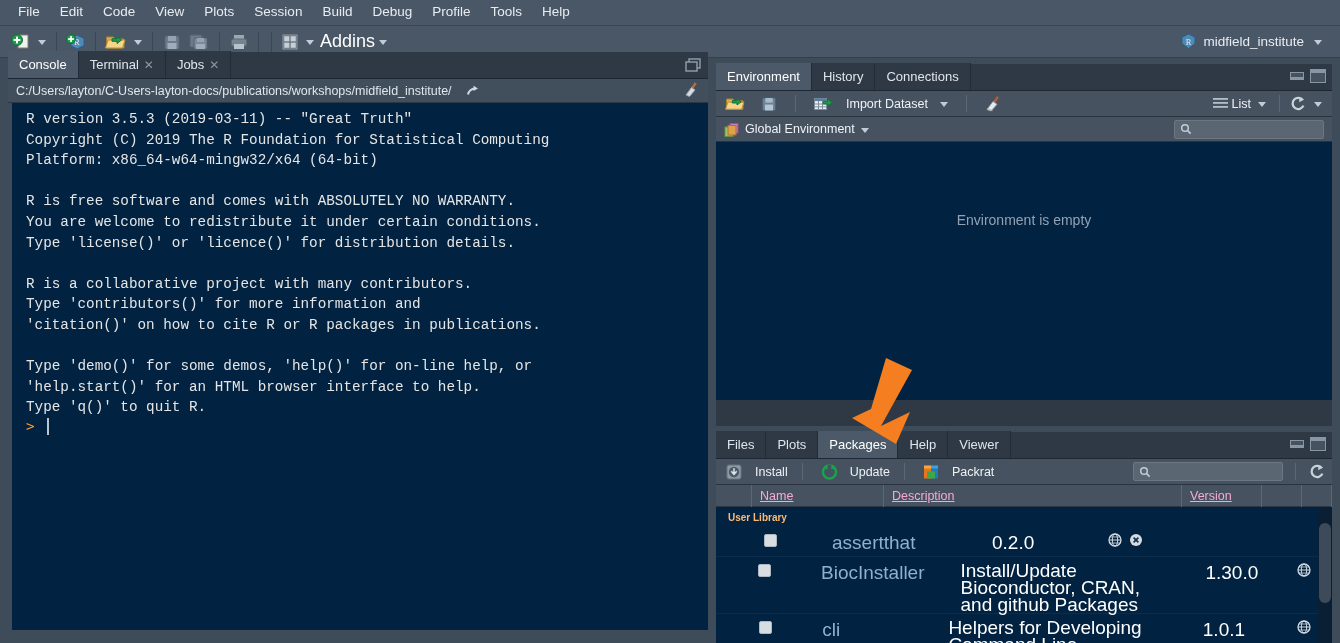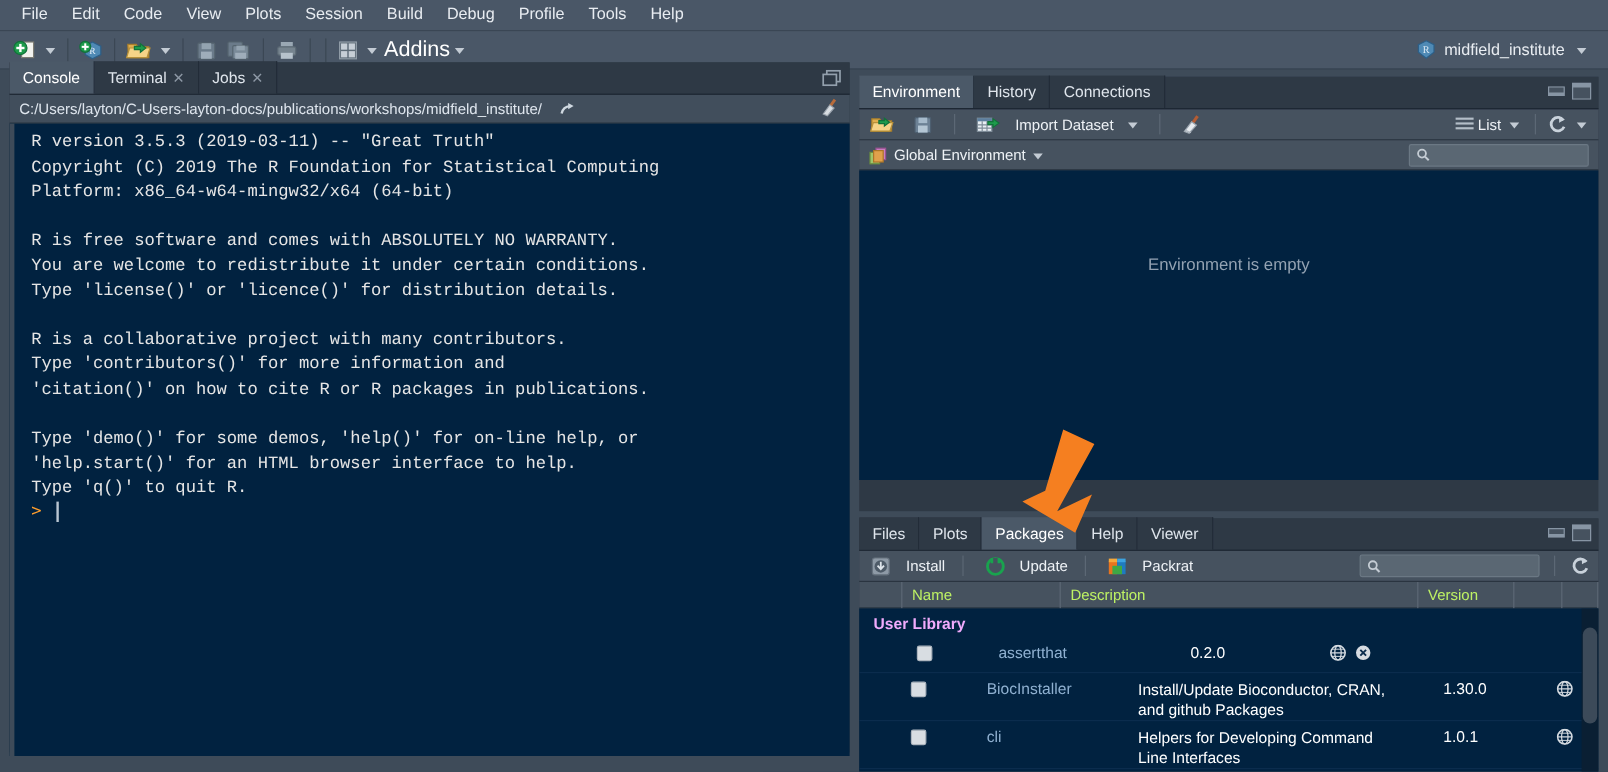--- a/index.html
+++ b/index.html
@@ -109,32 +109,32 @@
     background: #012240; height: 258px; display: flex;
     align-items: flex-start; justify-content: center; padding-top: 70px;
   }
   .env-empty { color: #93a2b2; font-size: 14px; }
 
   
   #pkg-pane { left: 716px; top: 432px; width: 616px; height: 211px; }
   .pkg-table { background: #012240; width: 100%; height: 158px; position: relative; overflow: hidden; }
   .pkg-head {
     height: 22px; background: #46525f; display: flex; align-items: center;
-    color: #bef264; font-size: 12.5px; border-bottom: 1px solid #2b3744;
+    color: #f9a8d4; font-size: 12.5px; border-bottom: 1px solid #2b3744; text-decoration: underline;
   }
   .pkg-head .c { padding-left: 8px; border-right: 1px solid #5c6875; height: 22px; display: flex; align-items: center; }
   .c-check { width: 36px; }
   .c-name { width: 132px; }
   .c-desc { width: 298px; }
   .c-ver  { width: 80px; }
   .c-icons{ width: 40px; }
   .c-last { width: 30px; border-right: none; }
-  .lib-title { color: #f0abfc; font-size: 13px; font-weight: bold; padding: 5px 0 4px 12px; }
+  .lib-title { color: #fdba74; font-size: 10px; font-weight: bold; padding: 5px 0 4px 12px; }
   .pkg-row { display: flex; align-items: flex-start; border-bottom: 1px solid #0b2c4d; min-height: 30px; }
-  .pkg-row .cell { padding-top: 5px; font-size: 13px; margin-left: 36px; }
+  .pkg-row .cell { padding-top: 5px; font-size: 19px; margin-left: 36px; }
   .cell-check { width: 36px; display: flex; justify-content: center; padding-top: 7px !important; }
   .chk { width: 13px; height: 13px; background: #d8dde2; border: 1px solid #aeb6bf; border-radius: 2px; }
   .cell-name { width: 132px; color: #8fb0d0; padding-left: 8px; }
   .cell-desc { width: 298px; color: #ffffff; line-height: 17px; padding-right: 6px; }
   .cell-ver  { width: 80px; color: #ffffff; }
   .cell-icons{ width: 44px; display: flex; gap: 7px; align-items: center; padding-top: 6px !important; }
   .globe, .xbtn { width: 14px; height: 14px; }
   .scroll-track { position: absolute; right: 0; top: 0; width: 14px; height: 100%; background: #0a1f33; }
   .scroll-thumb { position: absolute; right: 1px; top: 16px; width: 12px; height: 80px; background: #3c4a59; border-radius: 6px; }
 

